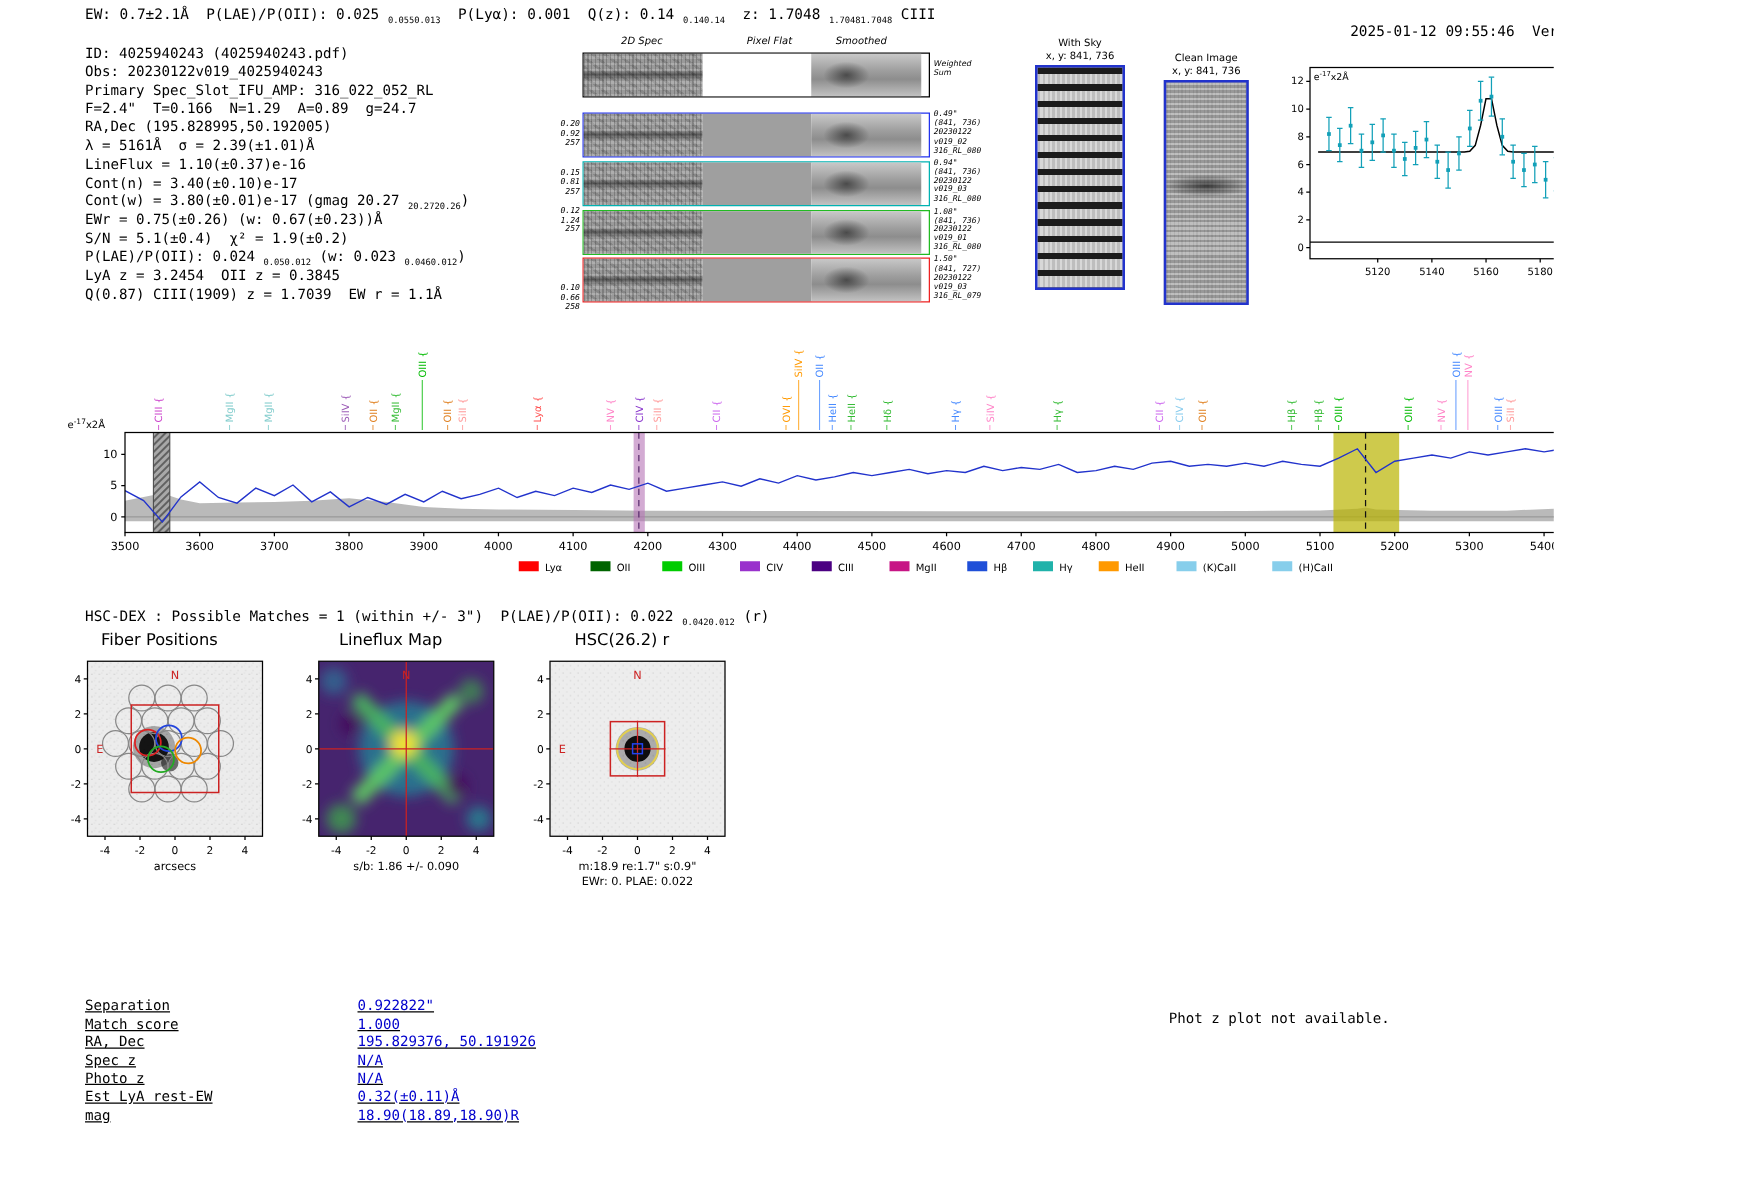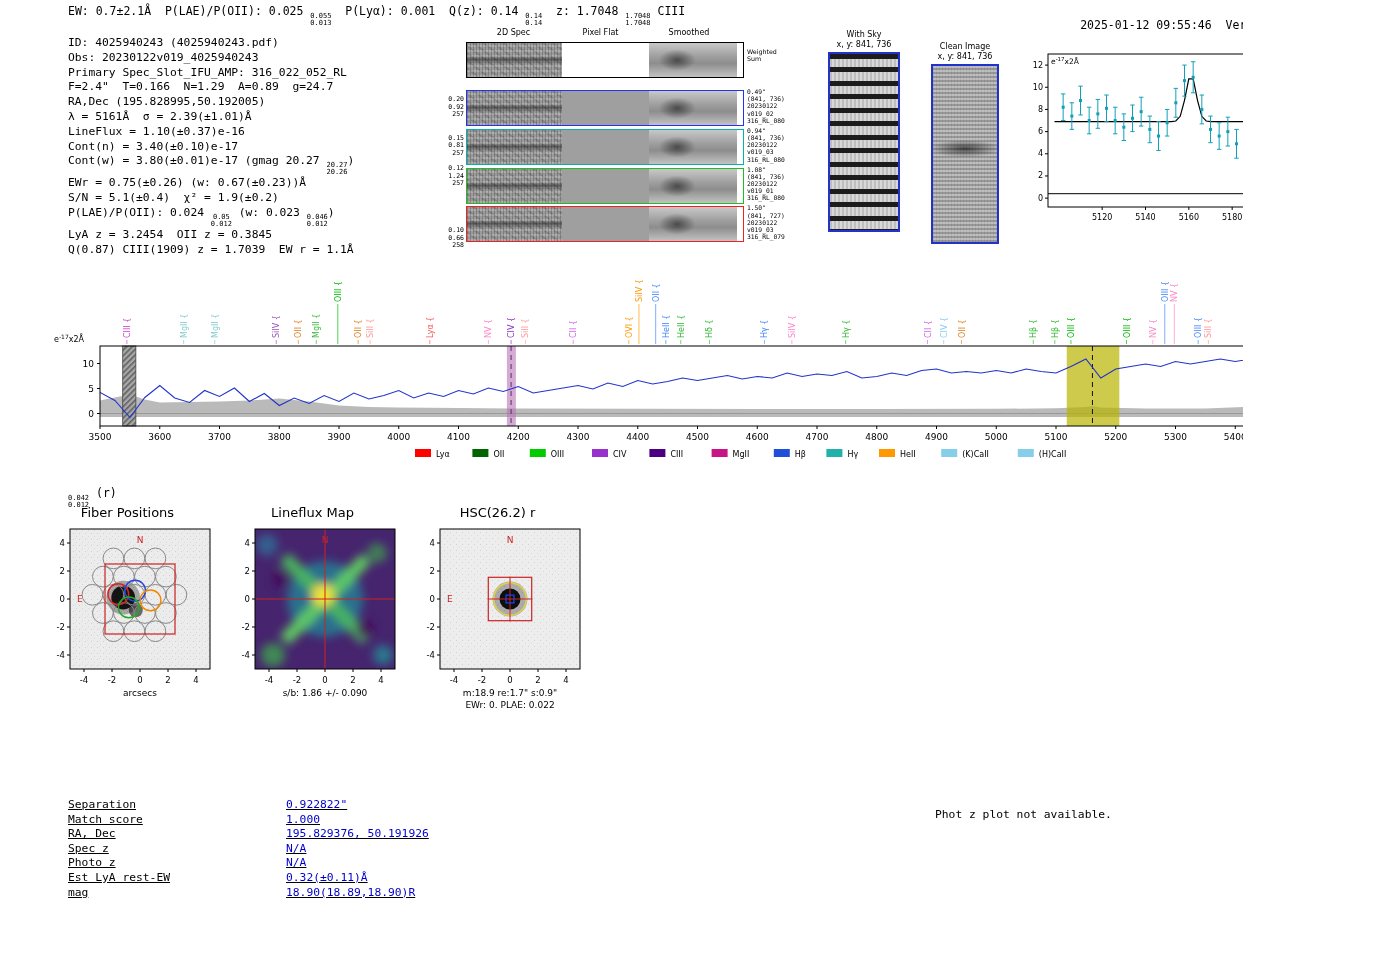--- a/index.html
+++ b/index.html
@@ -2,29 +2,29 @@
 <html><head>
 <meta charset="utf-8">
 <style>
   html,body{margin:0;padding:0;background:#fff;}
   #root{position:relative;width:1243px;height:953px;background:#fff;overflow:hidden;
         font-family:"DejaVu Sans Mono",monospace;color:#000;}
   .abs{position:absolute;}
   .mono{font-family:"DejaVu Sans Mono",monospace;}
   .sans{font-family:"DejaVu Sans",sans-serif;}
   .hdr{font-size:11.5px;white-space:pre;}
-  .frac{display:inline-flex;flex-direction:column;font-size:7px;line-height:7px;
-        vertical-align:-3px;text-align:center;}
+  .frac{display:inline-flex;flex-direction:row;font-size:7px;line-height:7px;
+        vertical-align:-3px;text-align:right;}
   #info-block{left:68px;top:36px;font-size:11.3px;line-height:14.8px;white-space:pre;}
   #hdr-left{left:68px;top:4px;}
   #hdr-right{left:1040px;top:4px;width:295px;text-align:center;}
   #hsc-line{left:68px;top:486px;font-size:11.5px;white-space:pre;}
   #photz-note{left:935px;top:808px;font-size:11.3px;}
   
-  #cutouts-2d{left:445px;top:26px;width:350px;height:230px;}
+  #cutouts-2d{left:445px;top:26px;width:350px;height:230px;font-style:italic;}
   .colhdr{position:absolute;top:2px;font-size:8px;text-align:center;width:95px;}
   .strip-row{position:absolute;left:21px;width:278px;height:36px;display:flex;box-sizing:border-box;}
   .strip{height:100%;}
   .noisy{background-color:#9a9a9a;background-image:
     repeating-linear-gradient(90deg, rgba(20,20,20,.22) 0 1px, transparent 1px 3px),
     repeating-linear-gradient(0deg, rgba(255,255,255,.20) 0 2px, transparent 2px 5px),
     repeating-linear-gradient(37deg, rgba(0,0,0,.12) 0 2px, transparent 2px 6px);}
   .darkband{position:relative;}
   .darkband::after{content:"";position:absolute;inset:38% 0 38% 0;
     background:linear-gradient(180deg, transparent, rgba(0,0,0,.45), transparent);}
@@ -61,21 +61,21 @@
 
   <div class="abs hdr mono" id="hdr-left"><span>EW: 0.7±2.1Å  P(LAE)/P(OII): 0.025 </span><span class="frac"><span>0.055</span><span>0.013</span></span><span>  P(Lyα): 0.001  Q(z): 0.14 </span><span class="frac"><span>0.14</span><span>0.14</span></span><span>  z: 1.7048 </span><span class="frac"><span>1.7048</span><span>1.7048</span></span><span> CIII</span></div>
   <div class="abs hdr mono" id="hdr-right">
     <span>2025-01-12 09:55:46</span><span>  </span><span>Version 1.22.3</span>
   </div>
 
   <div class="abs" id="info-block"><div><span>ID: 4025940243 (4025940243.pdf)</span></div><div><span>Obs: 20230122v019_4025940243</span></div><div><span>Primary Spec_Slot_IFU_AMP: 316_022_052_RL</span></div><div><span>F=2.4"  T=0.166  N=1.29  A=0.89  g=24.7</span></div><div><span>RA,Dec (195.828995,50.192005)</span></div><div><span>λ = 5161Å  σ = 2.39(±1.01)Å</span></div><div><span>LineFlux = 1.10(±0.37)e-16</span></div><div><span>Cont(n) = 3.40(±0.10)e-17</span></div><div><span>Cont(w) = 3.80(±0.01)e-17 (gmag 20.27 </span><span class="frac"><span>20.27</span><span>20.26</span></span><span>)</span></div><div><span>EWr = 0.75(±0.26) (w: 0.67(±0.23))Å</span></div><div><span>S/N = 5.1(±0.4)  χ² = 1.9(±0.2)</span></div><div><span>P(LAE)/P(OII): 0.024 </span><span class="frac"><span>0.05</span><span>0.012</span></span><span> (w: 0.023 </span><span class="frac"><span>0.046</span><span>0.012</span></span><span>)</span></div><div><span>LyA z = 3.2454  OII z = 0.3845</span></div><div><span>Q(0.87) CIII(1909) z = 1.7039  EW r = 1.1Å</span></div></div>
 
   <div class="abs" id="cutouts-2d">
       <div class="colhdr sans" style="left:21px;width:95px;">2D Spec</div>
-      <div class="colhdr sans" style="left:112px;width:87px;">Pixel Flat</div>
+      <div class="colhdr sans" style="left:127px;width:87px;">Pixel Flat</div>
       <div class="colhdr sans" style="left:200px;width:88px;">Smoothed</div>
       <div class="strip-row" style="top:16px;border:1.5px solid #000;">
         <div class="strip noisy darkband" style="width:95px;"></div>
         <div class="strip white" style="width:87px;"></div>
         <div class="strip smoothstrip" style="width:88px;"></div>
       </div>
       <div class="rightlbl sans" style="top:22px;"><div>Weighted</div><div>Sum</div></div>
       <div class="leftlbl" style="left:0;top:70px;">
         <div>0.20</div>
         <div>0.92</div>
@@ -436,21 +436,21 @@
         <text x="797.4000000000001" y="198.5" font-size="8" font-family="DejaVu Sans, sans-serif">Hγ</text>
         <rect x="829.0000000000001" y="191" width="16" height="8" fill="#ff9900"></rect>
         <text x="850.0000000000001" y="198.5" font-size="8" font-family="DejaVu Sans, sans-serif">HeII</text>
         <rect x="891.2000000000002" y="191" width="16" height="8" fill="#87ceeb"></rect>
         <text x="912.2000000000002" y="198.5" font-size="8" font-family="DejaVu Sans, sans-serif">(K)CaII</text>
         <rect x="967.8000000000002" y="191" width="16" height="8" fill="#87ceeb"></rect>
         <text x="988.8000000000002" y="198.5" font-size="8" font-family="DejaVu Sans, sans-serif">(H)CaII</text>
       </g>
     </svg>
 
-  <div class="abs" id="hsc-line"><span class="frac"><span>0.042</span><span>0.012</span></span><span> (r)</span></div>
+  <div class="abs" id="hsc-line"><span>HSC-DEX : Possible Matches = 1 (within +/- 3")  P(LAE)/P(OII): 0.022 </span><span class="frac"><span>0.042</span><span>0.012</span></span><span> (r)</span></div>
 
   <div class="panel" id="panel-fiber" style="left:30px;top:505px;">
     <div class="ptitle">Fiber Positions</div>
     <svg id="fiber-svg" width="195" height="195">
         <defs>
           <pattern id="spk1" width="6" height="6" patternUnits="userSpaceOnUse">
             <rect width="6" height="6" fill="#ececec"></rect>
             <rect x="1" y="2" width="1" height="1" fill="#cfcfcf"></rect>
             <rect x="4" y="5" width="1" height="1" fill="#d8d8d8"></rect>
             <rect x="3" y="1" width="1" height="1" fill="#e0e0e0"></rect>

